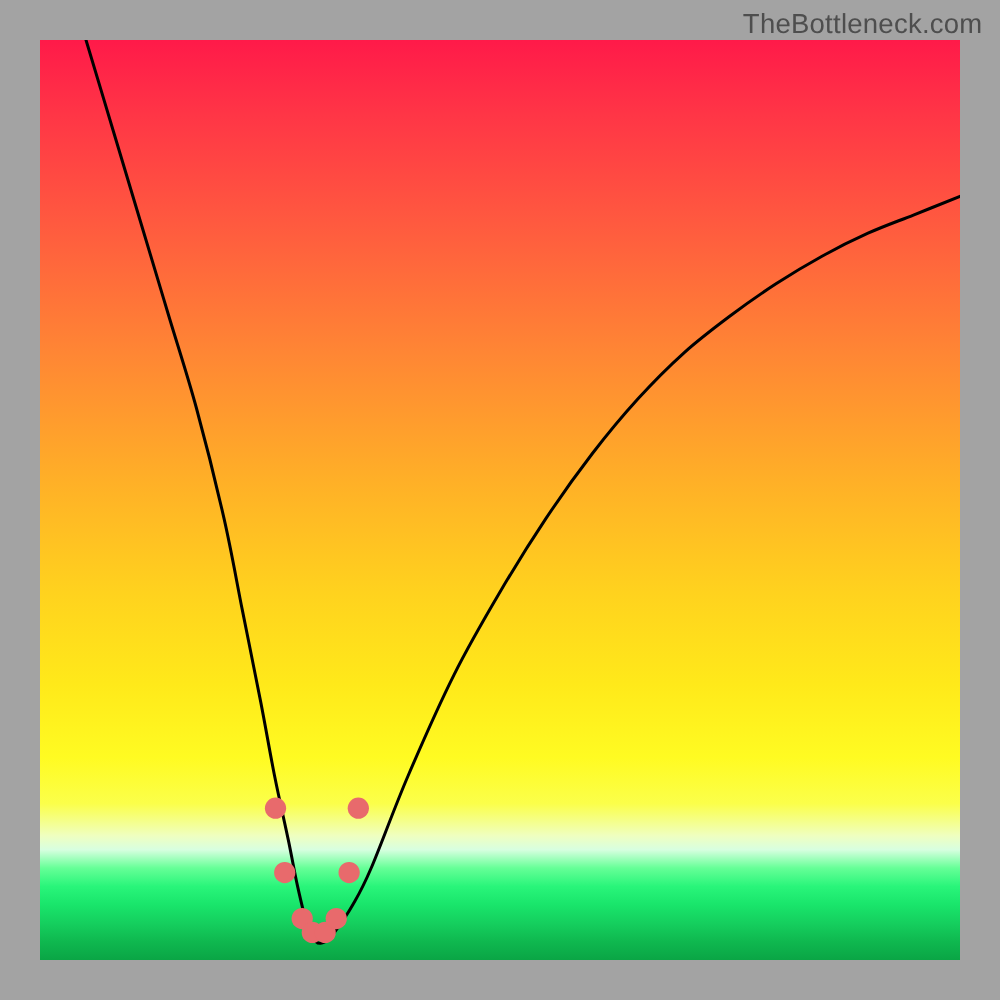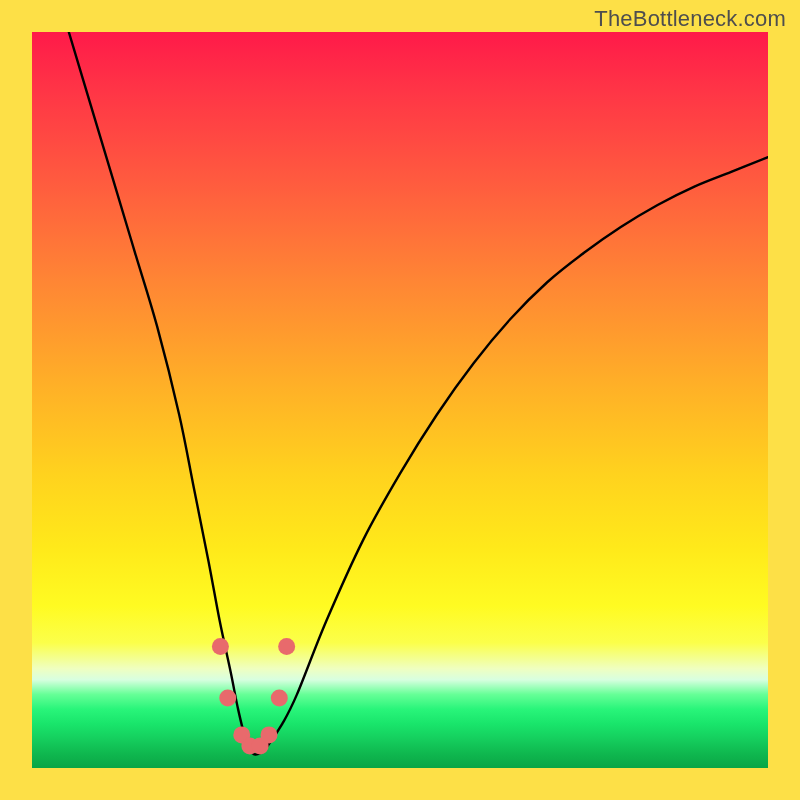--- a/index.html
+++ b/index.html
@@ -9,21 +9,21 @@
     height: 800px;
     background: #000;
     font-family: Arial, Helvetica, sans-serif;
   }
   .frame {
     position: absolute;
     left: 0;
     top: 0;
     width: 800px;
     height: 800px;
-    background: #fde047;
+    background: #a3a3a3;
   }
   .watermark {
     position: absolute;
     top: 6px;
     right: 14px;
     color: #4e4e4e;
     font-size: 22px;
     font-weight: 500;
     letter-spacing: 0.2px;
   }

